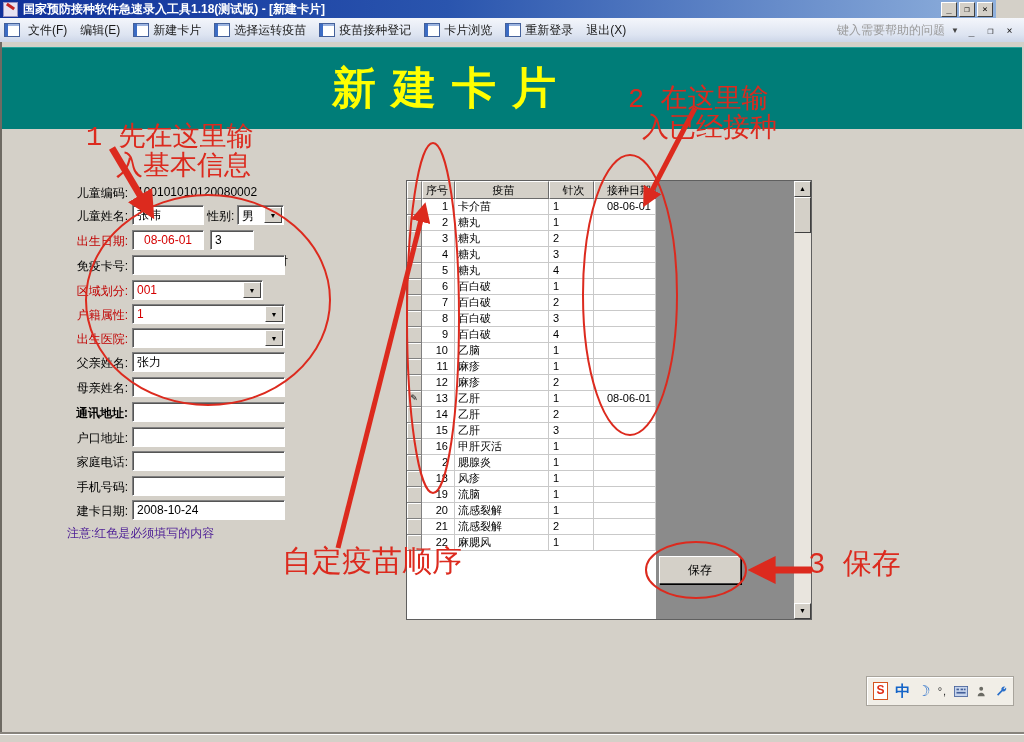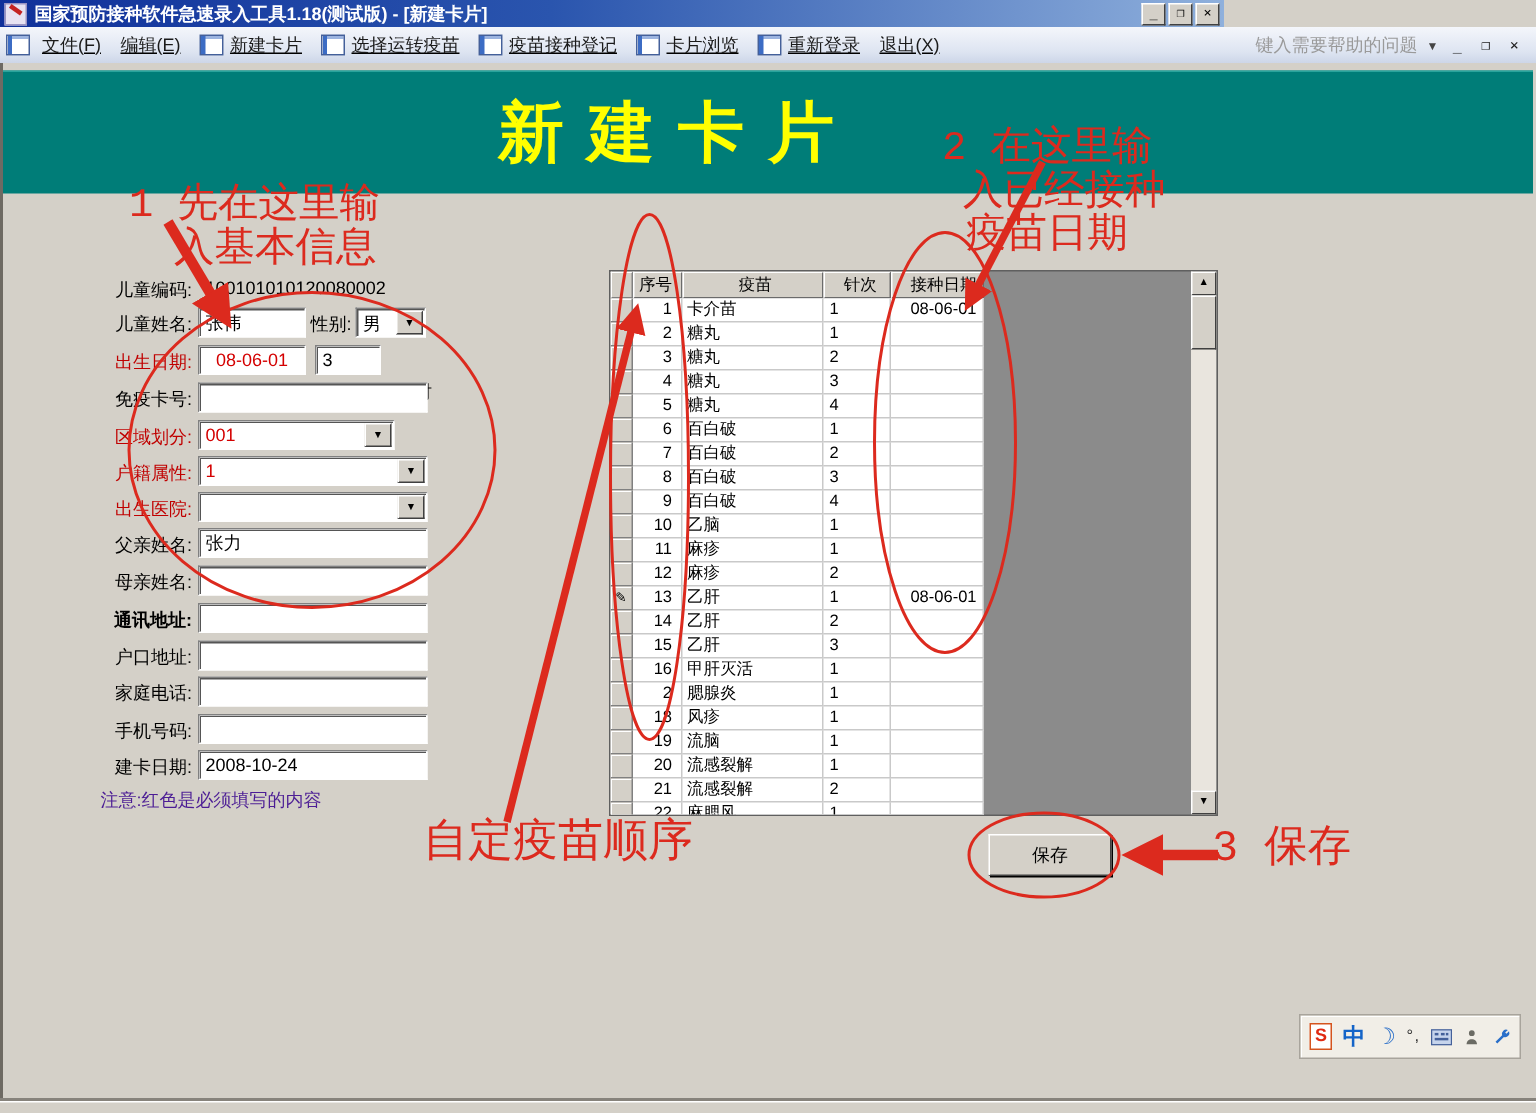--- a/index.html
+++ b/index.html
@@ -1,40 +1,40 @@
 <!DOCTYPE html>
 <html><head>
 <meta charset="utf-8">
 <style>
   html,body{margin:0;padding:0;}
   body{width:1024px;height:742px;overflow:hidden;background:#d4d0c8;
        font-family:"Liberation Sans","DejaVu Sans",sans-serif;position:relative;}
   #screen{position:absolute;inset:0;width:1024px;height:742px;}
 
   
-  .titlebar{position:absolute;left:0;top:0;width:816px;height:18px;
+  .titlebar{position:absolute;left:0;top:0;width:996px;height:18px;
     background:linear-gradient(90deg,#10309a 0%,#2a55ae 45%,#8fb0dc 100%);
     display:flex;align-items:center;}
   .app-icon{width:13px;height:13px;margin:0 5px 0 3px;background:#e7e2f2;
     border:1px solid #9a93c2;position:relative;flex:0 0 auto;}
   .app-icon::after{content:"";position:absolute;left:2px;top:2px;width:9px;height:3px;
     background:#c42323;transform:rotate(35deg);}
   .tb-title{color:#fff;font-size:12px;font-weight:bold;white-space:nowrap;}
   .tb-btns{margin-left:auto;display:flex;gap:2px;padding-right:3px;}
   .tb-btn{width:14px;height:13px;background:#d4d0c8;font-size:9px;line-height:12px;
     text-align:center;color:#000;border:1px solid;border-color:#fff #404040 #404040 #fff;
     font-family:"DejaVu Sans Mono",monospace;}
 
   
   .menubar{position:absolute;left:0;top:18px;width:1024px;height:24px;
     background:linear-gradient(180deg,#f4f6fb 0%,#dde4f1 70%,#cdd6e8 100%);
     border-bottom:1px solid #98a2b8;display:flex;align-items:center;font-size:12px;}
   .mdi-sys-icon{width:14px;height:12px;margin:0 8px 0 4px;background:#fff;
     border:1px solid #44609a;box-shadow:inset 3px 0 0 #3c6cc4, inset 0 2px 0 #9cb4e0;}
-  .menu-items{display:flex;align-items:flex-start;text-decoration:underline;}
+  .menu-items{display:flex;align-items:flex-start;}
   .mitem{display:flex;align-items:center;margin-right:13px;cursor:default;color:#1a1a1a;}
   .micon{width:14px;height:12px;margin-right:4px;background:#fff;
     border:1px solid #44609a;box-shadow:inset 3px 0 0 #3c6cc4, inset 0 2px 0 #9cb4e0;}
   .help-box{margin-left:auto;display:flex;align-items:center;color:#9a9a9a;
     font-size:12px;gap:6px;padding-right:6px;}
   .help-arrow{color:#444;font-size:8px;}
   .mdi-btns{display:flex;gap:6px;padding-right:8px;color:#222;}
   .mdi-btn{font-size:10px;width:13px;text-align:center;font-family:"DejaVu Sans Mono",monospace;}
 
   
@@ -61,21 +61,21 @@
   .combo{position:absolute;height:20px;background:#fff;box-sizing:border-box;
     border:1px solid;border-color:#808080 #fff #fff #808080;box-shadow:inset 1px 1px 0 #555;}
   .combo .cval{position:absolute;left:4px;top:2px;font-size:12px;}
   .combo .cval.redval{color:#d40000;}
   .combo-btn{position:absolute;right:1px;top:1px;width:16px;bottom:1px;background:#d4d0c8;
     border:1px solid;border-color:#fff #404040 #404040 #fff;font-size:7px;text-align:center;
     color:#000;line-height:15px;}
   .form-note{position:absolute;left:67px;top:525px;font-size:12px;color:#4c1d95;}
 
   
-  .grid{position:absolute;left:406px;top:180px;width:406px;height:364px;background:#8b8b8b;
+  .grid{position:absolute;left:406px;top:180px;width:406px;height:440px;background:#8b8b8b;
     border:1px solid #5f5f5f;box-sizing:border-box;overflow:hidden;}
   .grid-head{display:flex;height:18px;}
   .gh{background:#d4d0c8;border:1px solid;border-color:#fff #6b6b6b #6b6b6b #fff;
     box-sizing:border-box;font-size:11px;text-align:center;line-height:16px;flex:0 0 auto;}
   .gr{display:flex;height:16px;background:#fff;width:249px;}
   .gc{box-sizing:border-box;font-size:11px;line-height:15px;flex:0 0 auto;
     border-right:1px solid #c9c9c9;border-bottom:1px solid #c9c9c9;overflow:hidden;white-space:nowrap;}
   .c-sel{width:15px;background:#d4d0c8;border-right:1px solid #808080;
     border-bottom:1px solid #808080;box-shadow:inset 1px 1px 0 #fff;font-size:9px;text-align:center;}
   .c-no{width:33px;text-align:right;padding-right:6px;}
@@ -435,21 +435,20 @@
     <line x1="812" y1="570" x2="756" y2="570" stroke="#dc2a1e" stroke-width="7" marker-end="url(#ah)"></line>
   </svg>
 
   <div class="ann" id="ann1">
     <span>1  先在这里输</span>
     <span class="ind">入基本信息</span>
   </div>
   <div class="ann" id="ann2">
     <span>2  在这里输</span>
     <span class="ind" style="margin-left:14px;">入已经接种</span>
-    <span class="ind" style="margin-left:16px;">疫苗日期</span>
   </div>
   <div class="ann" id="ann3">自定疫苗顺序</div>
   <div class="ann" id="ann4">3  保存</div>
 
   <div class="langbar">
     <span class="lb-sogou">S</span>
     <span class="lb-zhong">中</span>
     <span class="lb-moon">☽</span>
     <span class="lb-punct">°,</span>
     <svg class="lb-svg" width="17" height="13" viewBox="0 0 17 13">

